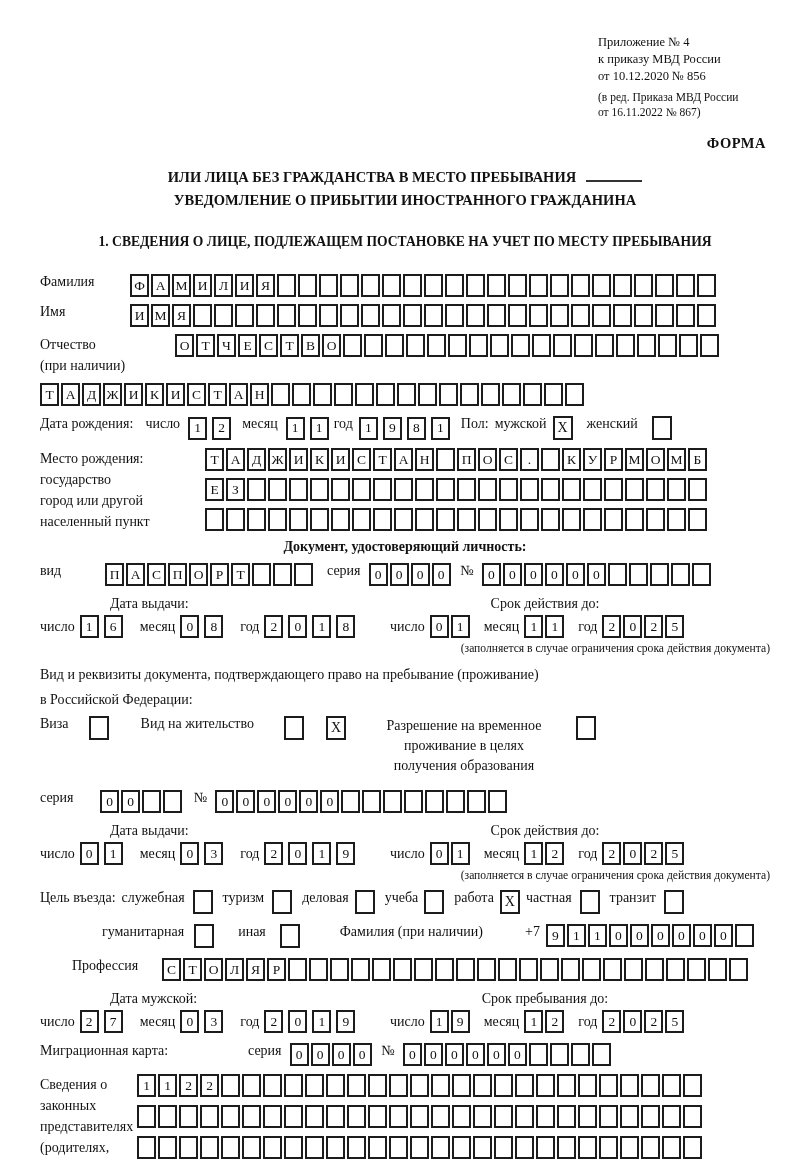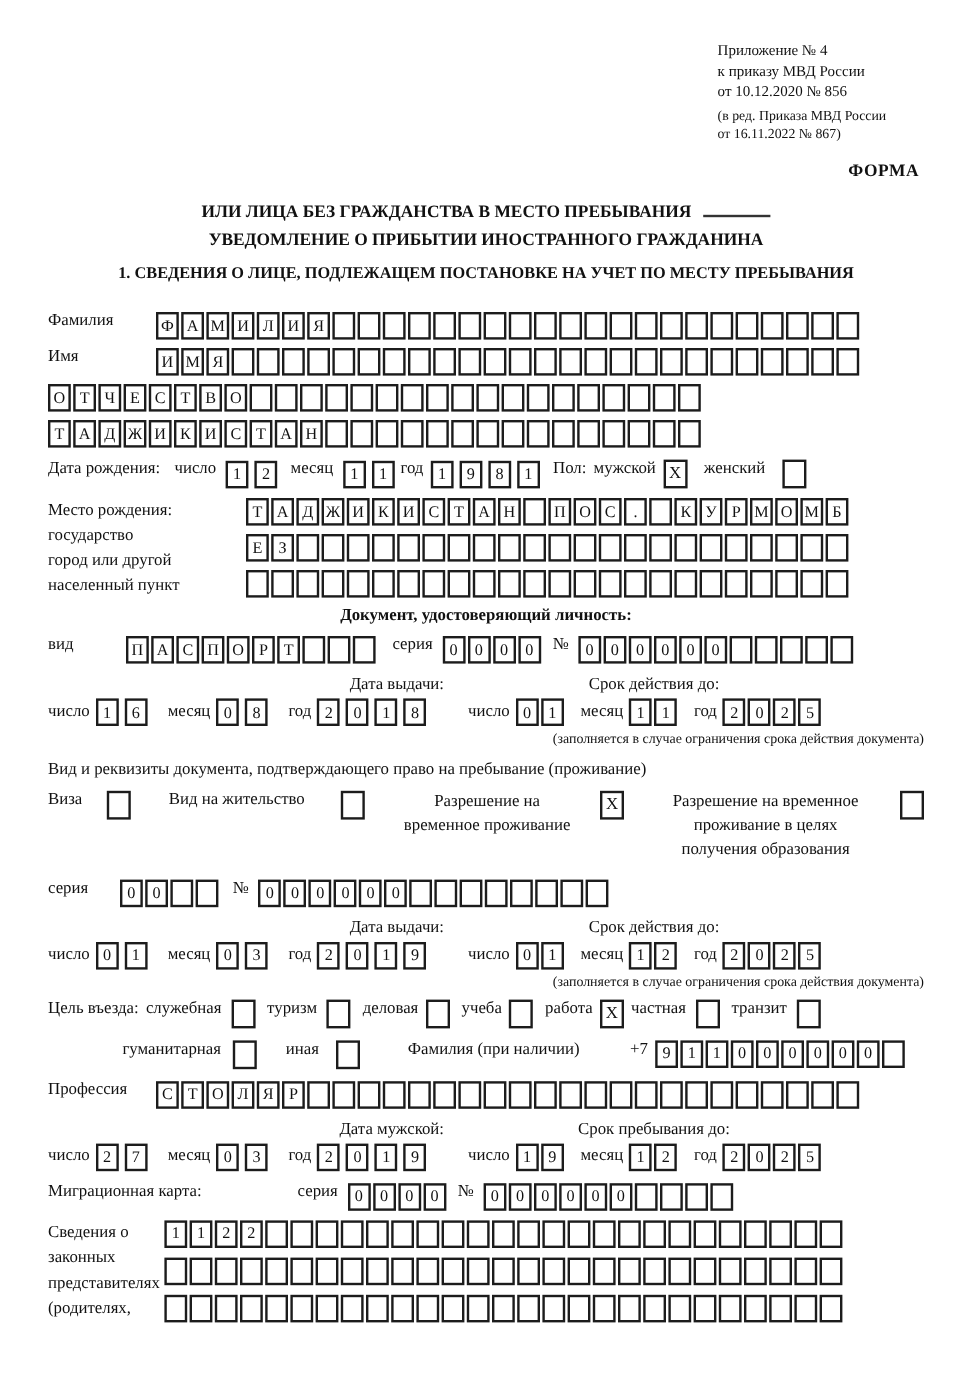--- a/index.html
+++ b/index.html
@@ -12,21 +12,21 @@
   .page { padding: 34px 30px 0 40px; }
 
   
   .appendix { width: 172px; margin-left: auto; font-size: 12.5px; line-height: 1.35; }
   .appendix .amend { font-size: 11.5px; margin-top: 5px; line-height: 1.35; }
   .form-label { text-align: right; font-weight: bold; font-size: 14.5px; letter-spacing: .5px; margin-top: 14px; padding-right: 4px; }
 
   
   .title { text-align: center; font-weight: bold; font-size: 14.5px; line-height: 1.6; margin-top: 14px; }
   .blank-line { display: inline-block; width: 56px; border-bottom: 2px solid #333; margin-left: 10px; vertical-align: baseline; }
-  .sec-heading { text-align: center; font-weight: bold; font-size: 13.6px; margin-top: 8px; }
+  .sec-heading { text-align: center; font-weight: bold; font-size: 13.6px; margin-top: 22px; }
 
   
   .row { display: flex; margin-bottom: 7px; }
   .row.top { align-items: flex-start; }
   .lbl { font-size: 14px; white-space: nowrap; }
   .lbl-col { font-size: 14px; line-height: 21px; }
   .boxes { display: flex; flex-wrap: nowrap; }
   .cbox {
     width: 17px; height: 23px; border: 2px solid #1c1c1c; margin-right: 4px;
     display: inline-flex; align-items: center; justify-content: center;
@@ -41,21 +41,21 @@
   }
 
   
   .w90 { width: 90px; flex: 0 0 90px; }
   .w135 { width: 135px; flex: 0 0 135px; }
   .w165 { width: 165px; flex: 0 0 165px; }
   .w97 { width: 97px; flex: 0 0 97px; }
 
   
   .date-heads { display: flex; font-size: 14px; margin: 10px 0 3px 0; }
-  .dh-left { width: 330px; text-align: right; padding-left: 70px; }
+  .dh-left { width: 330px; text-align: left; padding-left: 70px; }
   .dh-right { margin-left: 30px; width: 290px; text-align: center; }
   .date-row { display: flex; align-items: center; margin-bottom: 4px; }
   .dgrp { display: flex; align-items: center; width: 330px; flex: 0 0 330px; }
   .dgrp .lbl { margin-right: 5px; }
   .dgrp .gsep { width: 12px; }
   .dgrp2 { display: flex; align-items: center; margin-left: 20px; }
   .dgrp2 .lbl { margin-right: 5px; }
   .dgrp2 .gsep { width: 12px; }
   .note { font-size: 11.6px; text-align: right; margin: 1px 0 8px 0; }
 
@@ -156,20 +156,24 @@
         <span class="cbox"></span>
         <span class="cbox"></span>
         <span class="cbox"></span>
         <span class="cbox"></span>
         <span class="cbox"></span>
         <span class="cbox"></span>
       </span>
   </div>
 
   <div class="row top">
+    <span class="lbl-col w135">
+      <div>Отчество</div>
+      <div>(при наличии)</div>
+    </span>
     <span class="boxes">
         <span class="cbox">О</span>
         <span class="cbox">Т</span>
         <span class="cbox">Ч</span>
         <span class="cbox">Е</span>
         <span class="cbox">С</span>
         <span class="cbox">Т</span>
         <span class="cbox">В</span>
         <span class="cbox">О</span>
         <span class="cbox"></span>
@@ -423,28 +427,28 @@
           <span class="cbox">0</span>
           <span class="cbox">2</span>
           <span class="cbox">5</span>
         </span>
     </span>
   </div>
   <div class="note">(заполняется в случае ограничения срока действия документа)</div>
 
   <div class="para">
     <div>Вид и реквизиты документа, подтверждающего право на пребывание (проживание)</div>
+    <div>в Российской Федерации:</div>
   </div>
 
   <div class="row top" style="margin-top:4px;gap:14px;">
     <span class="lbl">Виза</span>
     <span class="chk ml6"></span>
     <span class="lbl ml18">Вид на жительство</span>
     <span class="chk ml16"></span>
-    <span class="opt-label-c mw170 ml16">Разрешение на временное проживание</span>
     <span class="chk ml8">X</span>
     <span class="opt-label-c mw175 ml14">Разрешение на временное проживание в целях получения образования</span>
     <span class="chk ml8"></span>
   </div>
 
   <div class="row" style="margin-top:14px;">
     <span class="lbl" style="width:60px;flex:0 0 60px;">серия</span>
     <span class="boxes">
         <span class="cbox">0</span>
         <span class="cbox">0</span>
@@ -552,21 +556,21 @@
         <span class="cbox">0</span>
         <span class="cbox">0</span>
         <span class="cbox">0</span>
         <span class="cbox">0</span>
         <span class="cbox">0</span>
         <span class="cbox">0</span>
         <span class="cbox"></span>
       </span>
   </div>
 
-  <div class="row" style="margin-top:10px;">
+  <div class="row" style="margin-top:10px;margin-left:32px;">
     <span class="lbl w90">Профессия</span>
     <span class="boxes">
         <span class="cbox">С</span>
         <span class="cbox">Т</span>
         <span class="cbox">О</span>
         <span class="cbox">Л</span>
         <span class="cbox">Я</span>
         <span class="cbox">Р</span>
         <span class="cbox"></span>
         <span class="cbox"></span>

